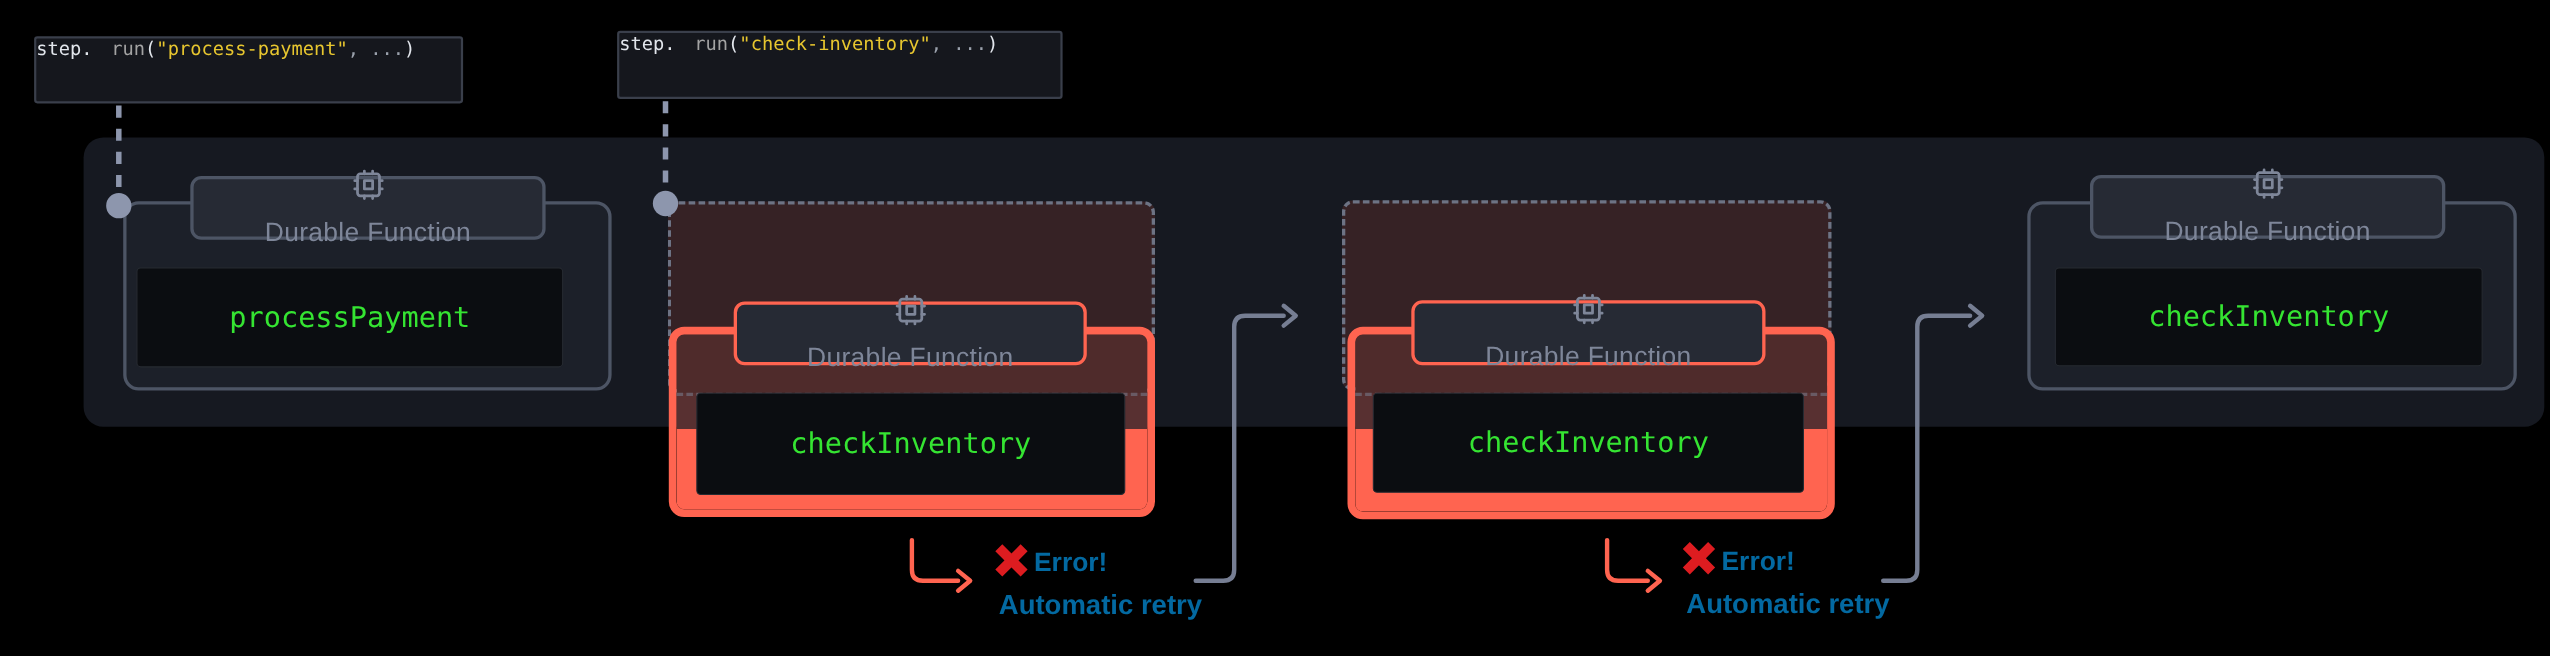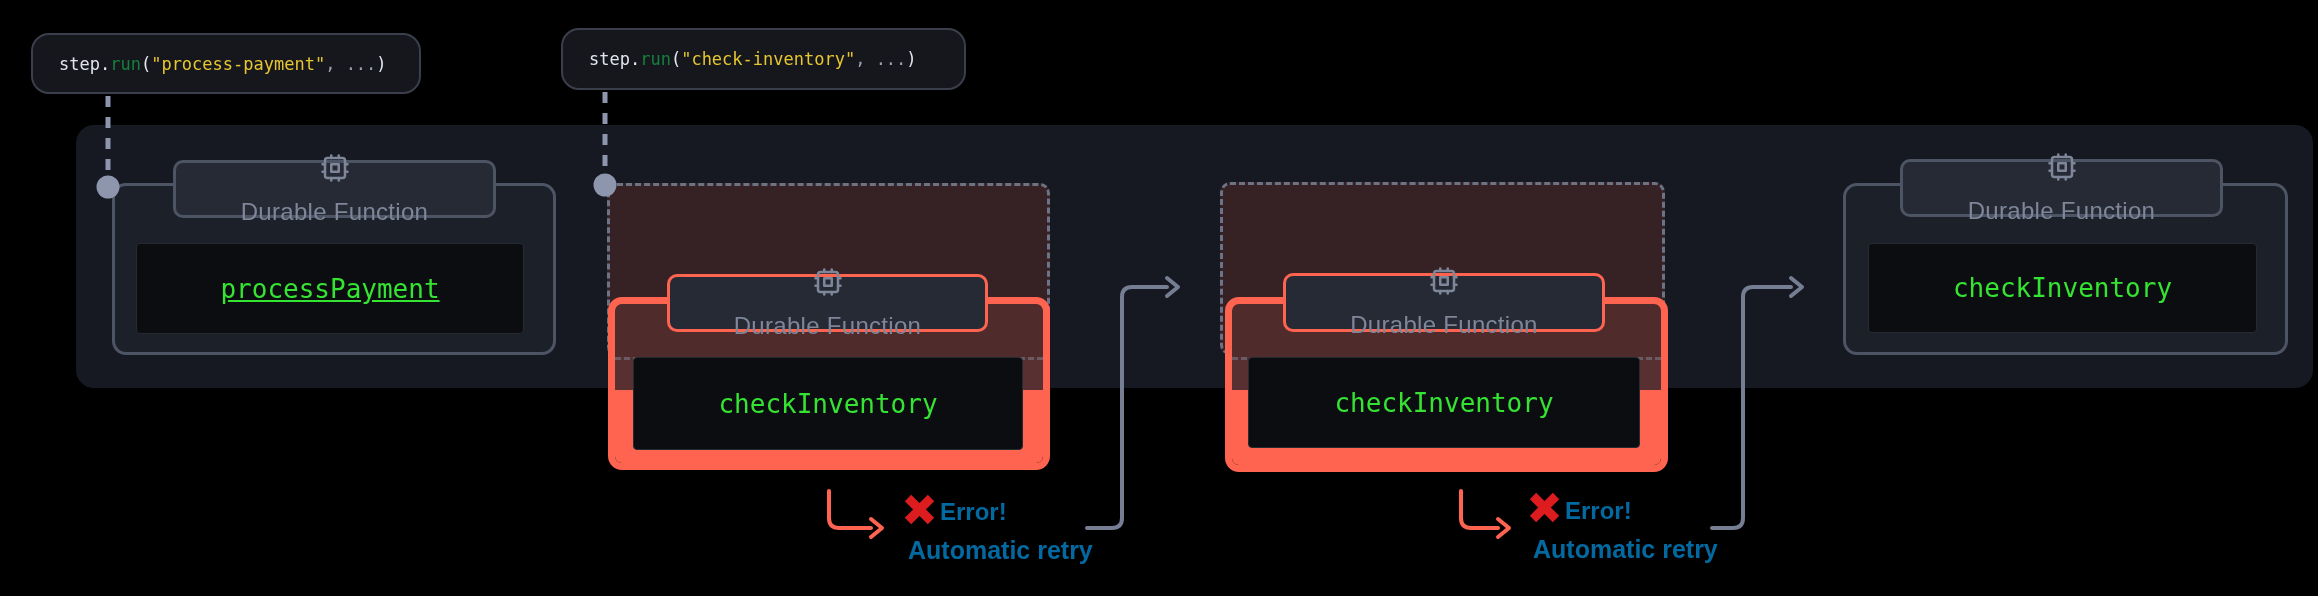--- a/index.html
+++ b/index.html
@@ -4,27 +4,27 @@
 <style>
   html,body{margin:0;padding:0;background:#000;}
   .canvas{
     position:relative;width:2318px;height:596px;background:#000;overflow:hidden;
     font-family:"Liberation Sans","DejaVu Sans",sans-serif;
   }
   .abs{position:absolute;box-sizing:border-box;}
 
   
   .code-label{
-    background:#15171d;border:2px solid #3a3f4b;border-radius:18px;
-    display:flex;align-items:center;padding-left:26px;
+    background:#15171d;border:2px solid #3a3f4b;border-radius:3px;
+    display:flex;
     font-family:"DejaVu Sans Mono","Liberation Mono",monospace;font-size:17px;
     white-space:pre;z-index:9;
   }
   .tok-fg{color:#e2e6ec;}
-  .tok-green{color:#15803d;}
+  .tok-green{color:#a3a3a3;margin-left:17px;}
   .tok-yellow{color:#e7c62f;}
   .tok-dim{color:#9aa1ac;}
 
   
   .container{
     background:#161921;border-radius:18px;z-index:1;
   }
 
   
   .fn-box{
@@ -81,21 +81,21 @@
     <span class="tok-fg">step.</span><span class="tok-green">run</span><span class="tok-fg">(</span><span class="tok-yellow">"process-payment"</span><span class="tok-dim">, ...</span><span class="tok-fg">)</span>
   </div>
 
   <div class="code-label abs" style="left:561px;top:28px;width:405px;height:62px;">
     <span class="tok-fg">step.</span><span class="tok-green">run</span><span class="tok-fg">(</span><span class="tok-yellow">"check-inventory"</span><span class="tok-dim">, ...</span><span class="tok-fg">)</span>
   </div>
 
   <div class="container abs" style="left:76px;top:125px;width:2237px;height:263px;"></div>
 
   <div class="fn-box abs" style="left:112px;top:183px;width:444px;height:172px;"></div>
-  <div class="chip-code abs" style="left:136px;top:243px;width:388px;height:91px;text-decoration:underline;">processPayment</div>
+  <div class="chip-code abs" style="left:124px;top:243px;width:388px;height:91px;">processPayment</div>
   <div class="badge abs" style="left:173px;top:160px;width:323px;height:58px;">
     <svg class="cpu" viewBox="0 0 24 24" width="30" height="30" fill="none" stroke="#7e8699" stroke-width="2" stroke-linecap="round" stroke-linejoin="round">
         <rect x="4" y="4" width="16" height="16" rx="2"></rect>
         <rect x="9" y="9" width="6" height="6"></rect>
         <path d="M9 2v2M15 2v2M9 20v2M15 20v2M2 9h2M2 15h2M20 9h2M20 15h2"></path>
       </svg>
     <span>Durable Function</span>
   </div>
 
   <div class="ghost abs" style="left:607px;top:183px;width:443px;height:174px;"></div>

